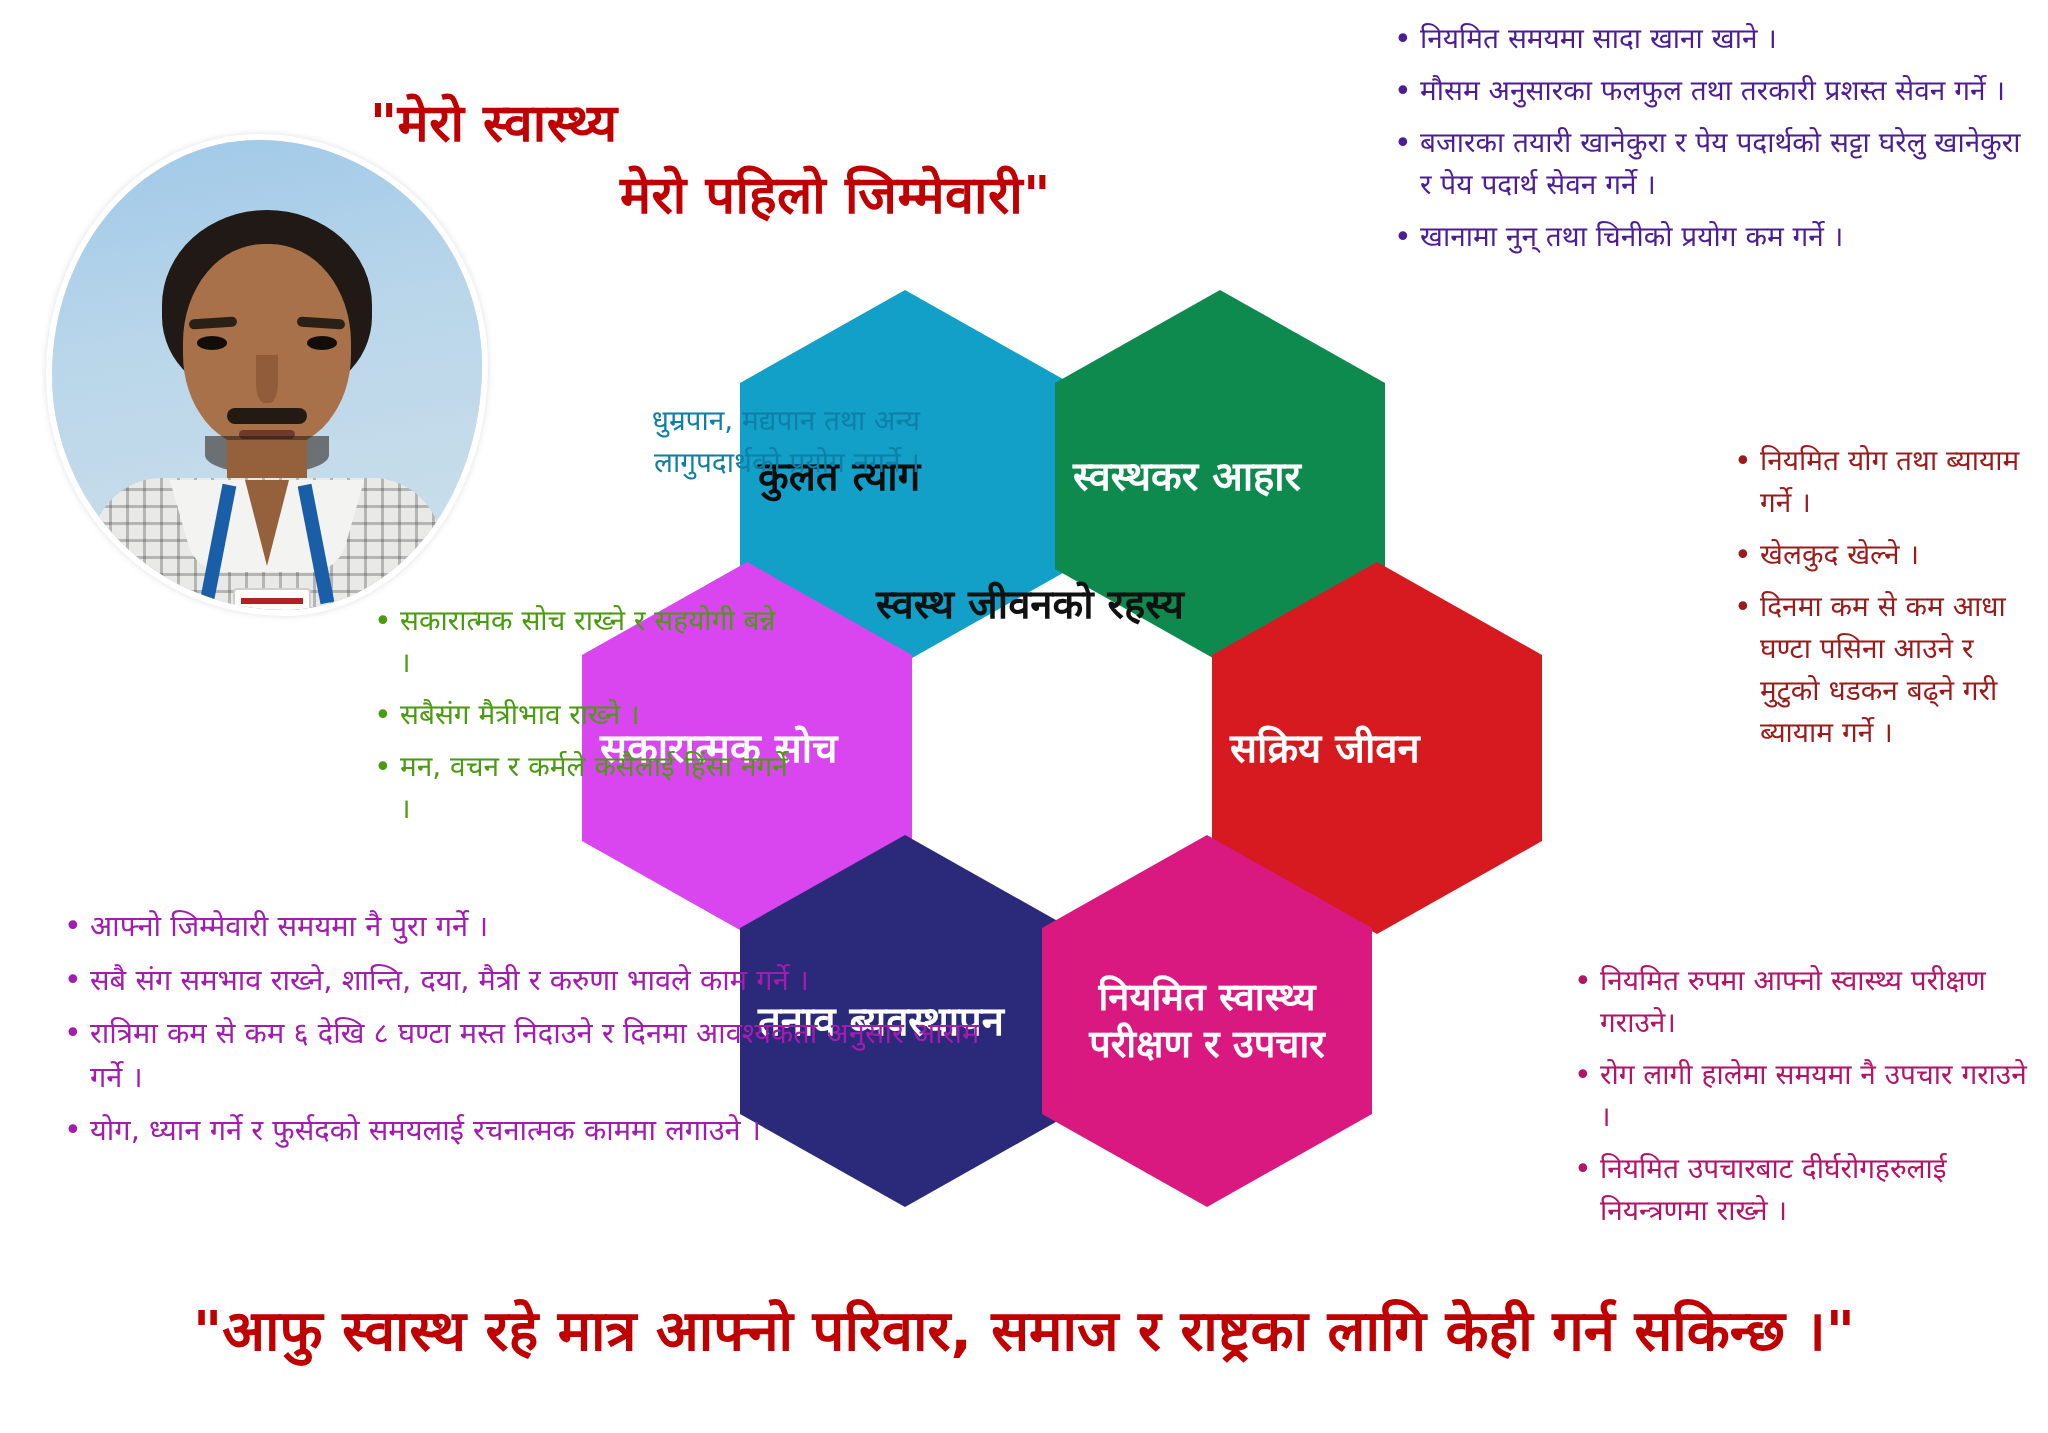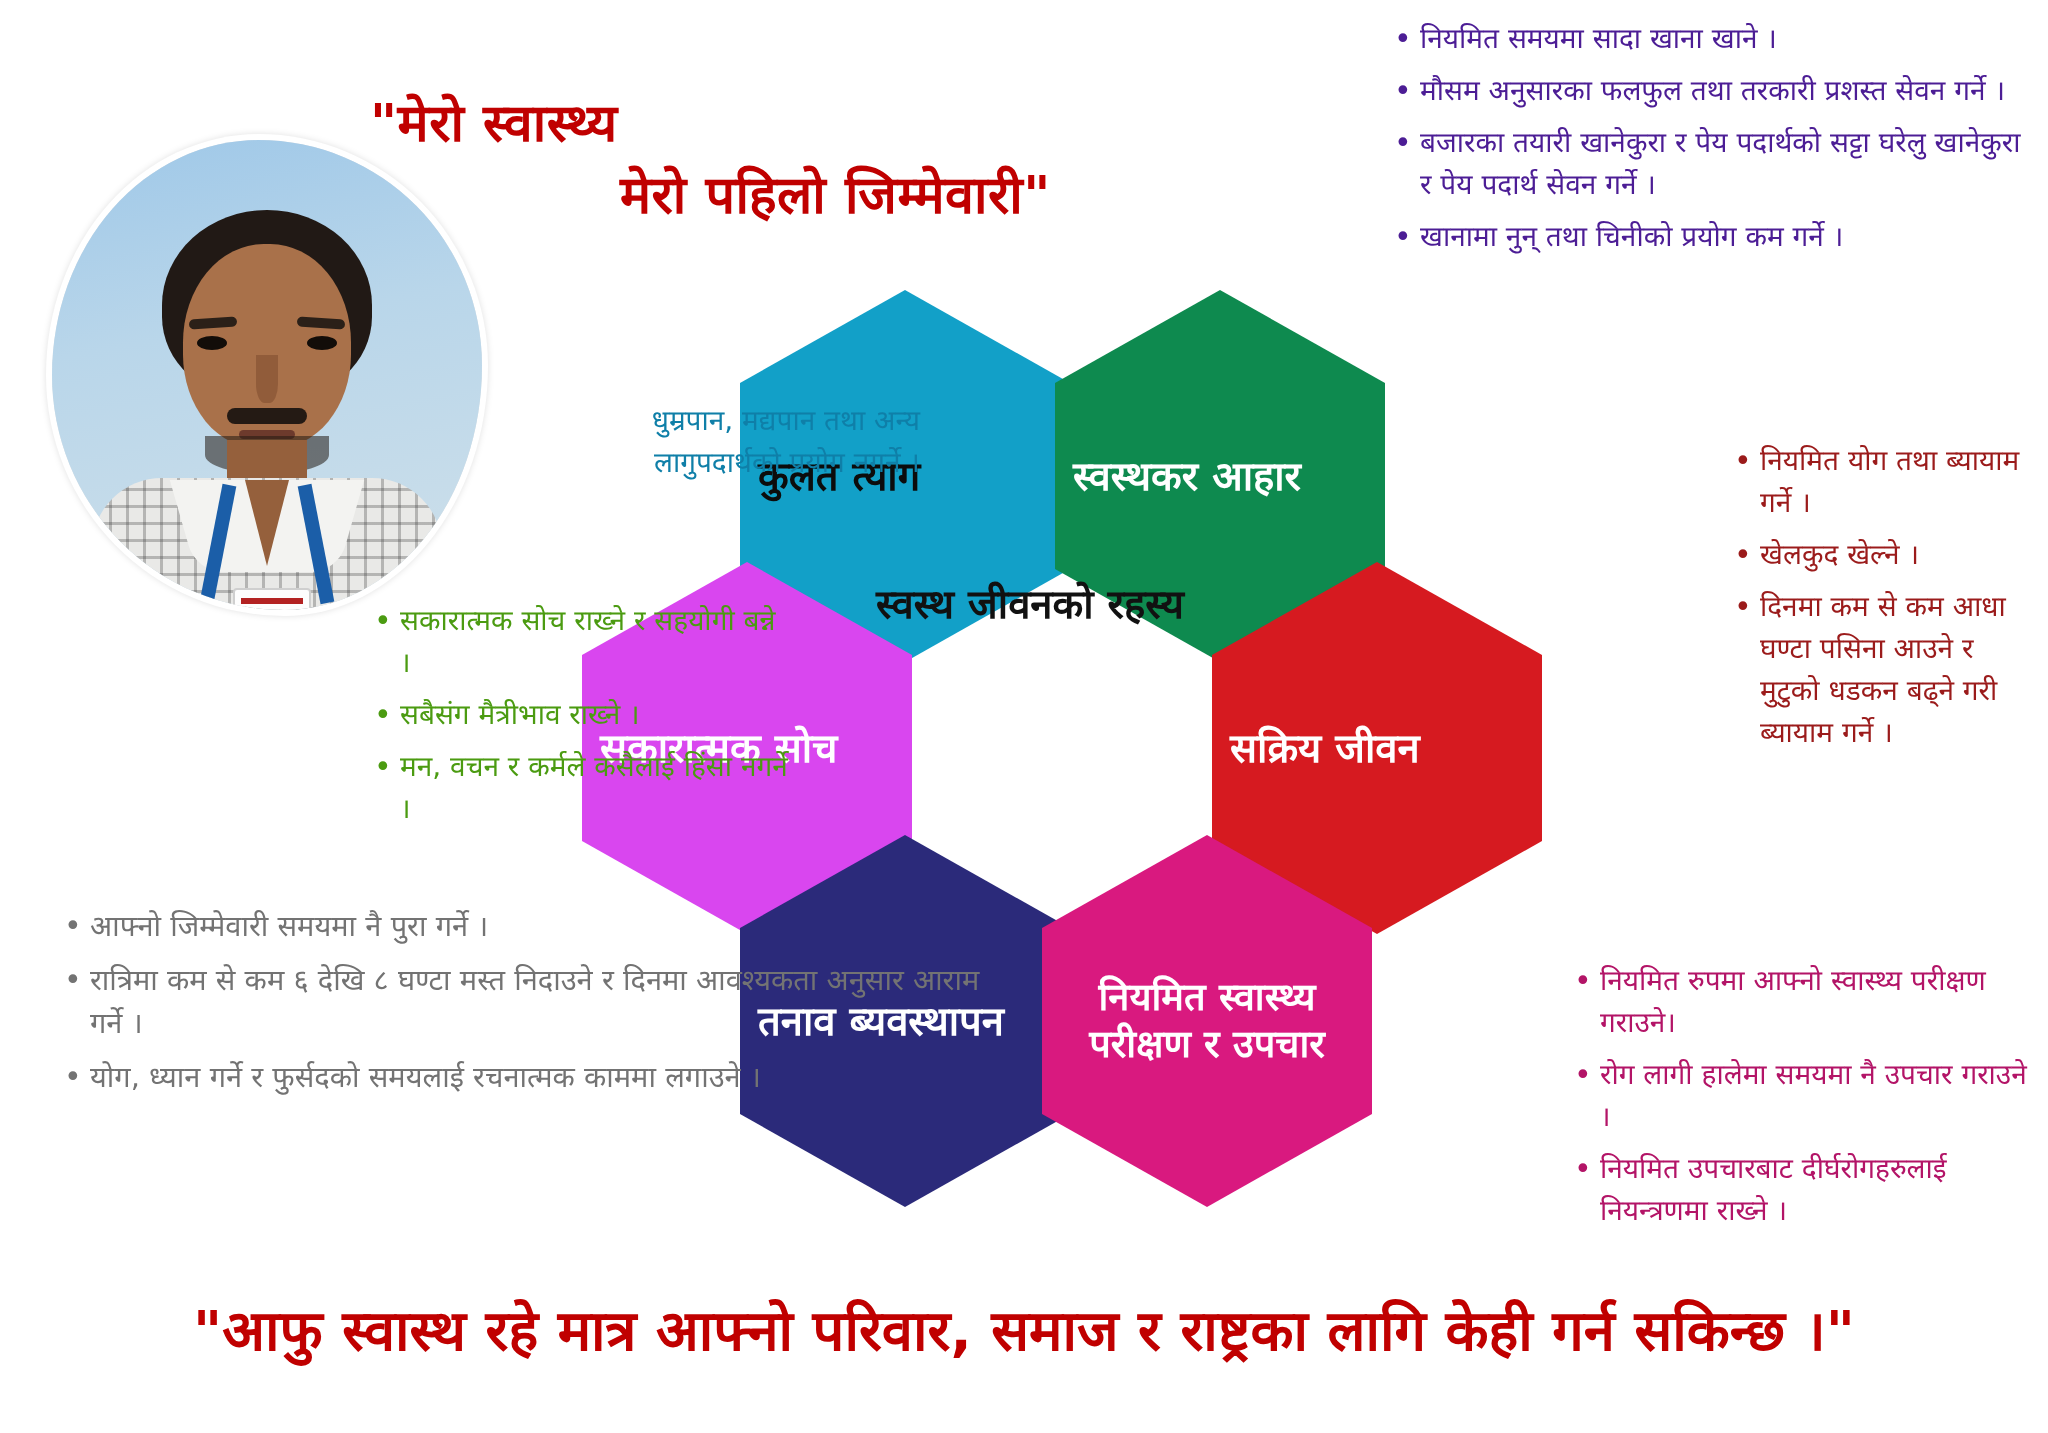--- a/index.html
+++ b/index.html
@@ -106,21 +106,21 @@
   .ann li::before {
     content:"•"; position:absolute; left:4px; top:-2px; font-size:30px; line-height:1.5;
   }
   .ann p { margin:0 0 8px 0; }
 
   #ann-diet   { left:1390px; top:18px;  width:640px; color:#4c1d95; font-size:28px; }
   #ann-kulat  { left:560px;  top:400px; width:360px; color:#0f7fa8; text-align:right; font-size:28px; }
   #ann-active { left:1730px; top:440px; width:300px; color:#9b1b1b; font-size:28px; }
   #ann-positive { left:370px; top:600px; width:420px; color:#4b9b11; font-size:28px; }
   #ann-checkup{ left:1570px; top:960px; width:470px; color:#b31467; font-size:28px; }
-  #ann-stress { left:60px;  top:905px; width:940px; color:#737373; font-size:29px; }
+  #ann-stress { left:60px;  top:905px; width:940px; color:#a21caf; font-size:29px; }
 </style>
 </head>
 <body>
 
 <div id="portrait-wrap">
   <div id="portrait">
     <div id="p-hair"></div>
     <div id="p-face"></div>
     <div id="p-brow-l"></div>
     <div id="p-brow-r"></div>
@@ -201,18 +201,19 @@
   <ul>
     <li>नियमित रुपमा आफ्नो स्वास्थ्य परीक्षण गराउने।</li>
     <li>रोग लागी हालेमा समयमा नै उपचार गराउने ।</li>
     <li>नियमित उपचारबाट दीर्घरोगहरुलाई नियन्त्रणमा राख्ने ।</li>
   </ul>
 </div>
 
 <div class="ann" id="ann-stress">
   <ul>
     <li>आफ्नो जिम्मेवारी समयमा नै पुरा गर्ने ।</li>
+    <li>सबै संग समभाव राख्ने, शान्ति, दया, मैत्री र करुणा भावले काम गर्ने ।</li>
     <li>रात्रिमा कम से कम ६ देखि ८ घण्टा मस्त निदाउने र दिनमा आवश्यकता अनुसार आराम गर्ने ।</li>
     <li>योग, ध्यान गर्ने र फुर्सदको समयलाई रचनात्मक काममा लगाउने ।</li>
   </ul>
 </div>
 
 <div id="footer">"आफु स्वास्थ रहे मात्र आफ्नो परिवार, समाज र राष्ट्रका लागि केही गर्न सकिन्छ ।"</div>
 
 </body></html>

